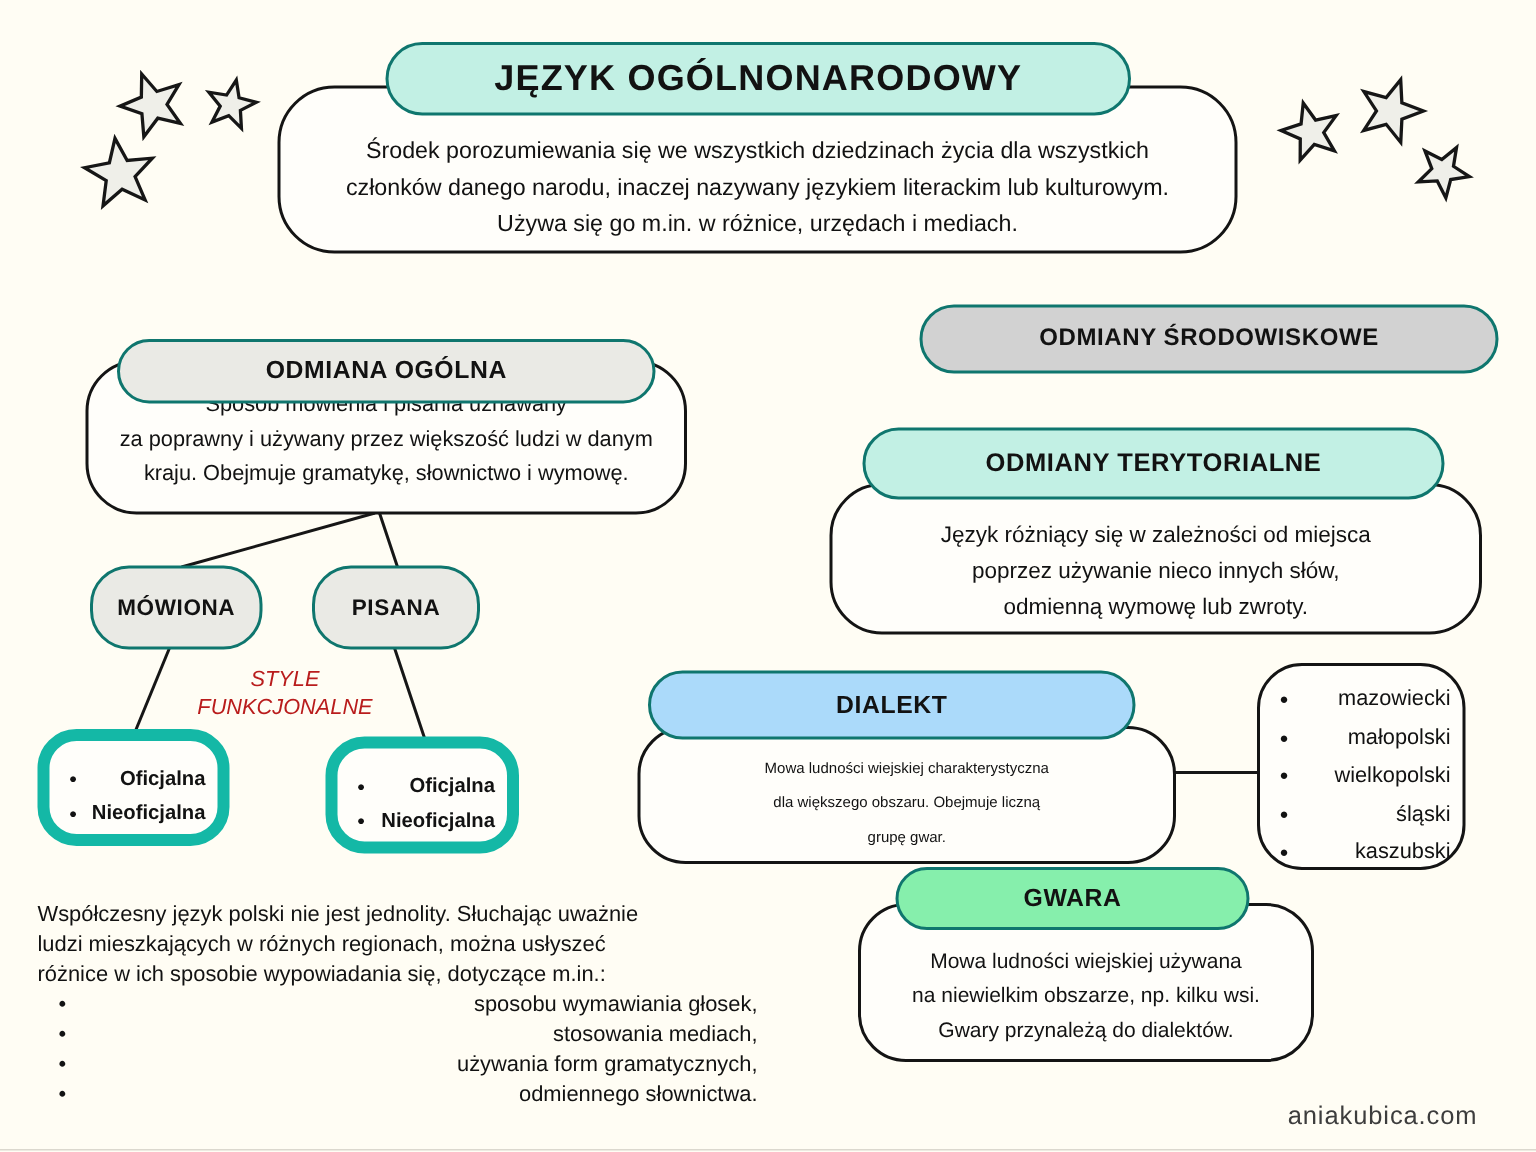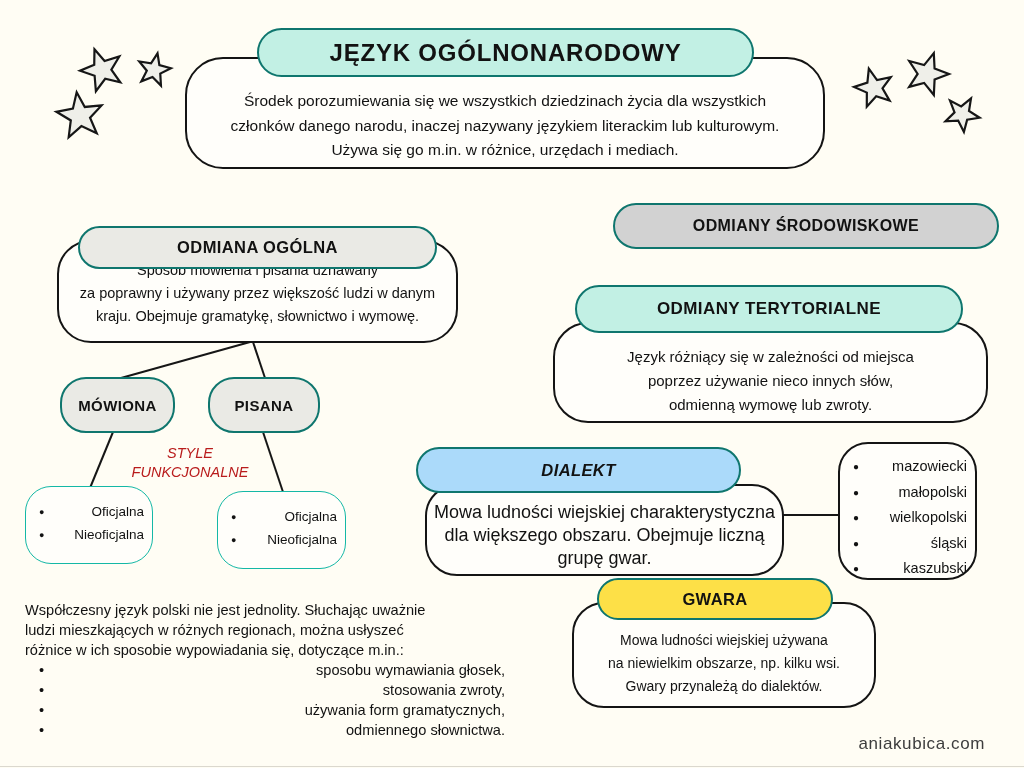--- a/index.html
+++ b/index.html
@@ -20,58 +20,58 @@
 
   .pill{
     position:absolute;box-sizing:border-box;border:2px solid #0f766e;
     border-radius:999px;display:flex;align-items:center;justify-content:center;
     font-weight:bold;z-index:3;letter-spacing:0.4px;
   }
   .pill.teal{background:#C2F0E4;}
   .pill.gray{background:#D2D2D2;}
   .pill.lightgray{background:#EAEAE5;}
   .pill.blue{background:#ABDAFA;}
-  .pill.purple{background:#fde047;}
+  .pill.purple{background:#86efac;}
 
   
   #main-body{left:185px;top:57px;width:640px;height:112px;border-radius:38px;padding-top:30px;font-size:15.5px;line-height:24.5px;}
   #main-pill{left:257px;top:28px;width:497px;height:49px;font-size:24px;letter-spacing:0.8px;}
 
   
   #ogolna-body{left:57px;top:240px;width:401px;height:103px;border-radius:34px;padding-top:17px;font-size:14.5px;line-height:23px;}
   #ogolna-pill{left:78px;top:210px;width:359px;height:43px;font-size:16.5px;margin-top:16px;}
 
   #mowiona-pill{left:60px;top:377px;width:115px;height:56px;border-radius:26px;font-size:15px;text-align:right;}
   #pisana-pill{left:208px;top:377px;width:112px;height:56px;border-radius:26px;font-size:15px;}
 
   #style-label{
     position:absolute;left:115px;top:444px;width:150px;z-index:2;
     font-style:italic;font-size:14.5px;line-height:19px;text-align:center;
     white-space:pre-line;color:#b91c1c;
   }
 
   .mini-list-box{
-    position:absolute;box-sizing:border-box;background:#FFFEFA;border:1px solid #14b8a6;
-    border-radius:26px;z-index:2;font-size:13.5px;line-height:23px;
+    position:absolute;box-sizing:border-box;background:#FFFEFA;border:8px solid #14b8a6;
+    border-radius:26px;z-index:2;font-size:13.5px;line-height:23px;font-weight:bold;
   }
   #mowiona-list{left:25px;top:486px;width:128px;height:78px;padding-top:13px;}
   #pisana-list{left:217px;top:491px;width:129px;height:78px;padding-top:13px;}
 
   ul.dotlist{list-style:none;margin:0;padding:0;}
   ul.dotlist li{position:relative;text-align:right;padding:0 8px 0 22px;}
   ul.dotlist li::before{content:"●";position:absolute;left:13px;font-size:9px;top:1px;}
 
   
   #srodowiskowe-pill{left:613px;top:203px;width:386px;height:46px;font-size:16px;}
 
   #teryt-body{left:553px;top:322px;width:435px;height:101px;border-radius:35px;padding-top:21px;font-size:15px;line-height:24px;}
   #teryt-pill{left:575px;top:285px;width:388px;height:48px;font-size:17px;}
 
-  #dialekt-body{left:425px;top:484px;width:359px;height:92px;border-radius:32px;padding-top:15px;font-size:18px;line-height:23px;}
-  #dialekt-pill{left:416px;top:447px;width:325px;height:46px;font-size:16.5px;font-style:italic;}
+  #dialekt-body{left:425px;top:484px;width:359px;height:92px;border-radius:32px;padding-top:15px;font-size:10px;line-height:23px;}
+  #dialekt-pill{left:432px;top:447px;width:325px;height:46px;font-size:16.5px;}
 
   #dialekty-box{left:838px;top:442px;width:139px;height:138px;border-radius:30px;padding-top:10px;font-size:14.5px;line-height:25.5px;}
   #dialekty-box li::before{font-size:10px;top:0;}
 
   #gwara-body{left:572px;top:602px;width:304px;height:106px;border-radius:32px;padding-top:25px;font-size:14px;line-height:23px;}
   #gwara-pill{left:597px;top:578px;width:236px;height:42px;font-size:16.5px;}
 
   
   #note{position:absolute;left:25px;top:600px;width:480px;z-index:2;font-size:14.6px;line-height:20px;}
   #note .intro{white-space:pre-line;margin:0;}
@@ -192,21 +192,21 @@
   <div class="pill purple" id="gwara-pill">
     <span>GWARA</span>
   </div>
 
   <div id="note">
     <p class="intro">Współczesny język polski nie jest jednolity. Słuchając uważnie
 ludzi mieszkających w różnych regionach, można usłyszeć
 różnice w ich sposobie wypowiadania się, dotyczące m.in.:</p>
     <ul>
         <li>sposobu wymawiania głosek,</li>
-        <li>stosowania zwroty,</li>
+        <li>stosowania mediach,</li>
         <li>używania form gramatycznych,</li>
         <li>odmiennego słownictwa.</li>
       </ul>
   </div>
 
   <div id="footer-site">aniakubica.com</div>
   <div id="bottom-rule"></div>
 
 </div>
 

